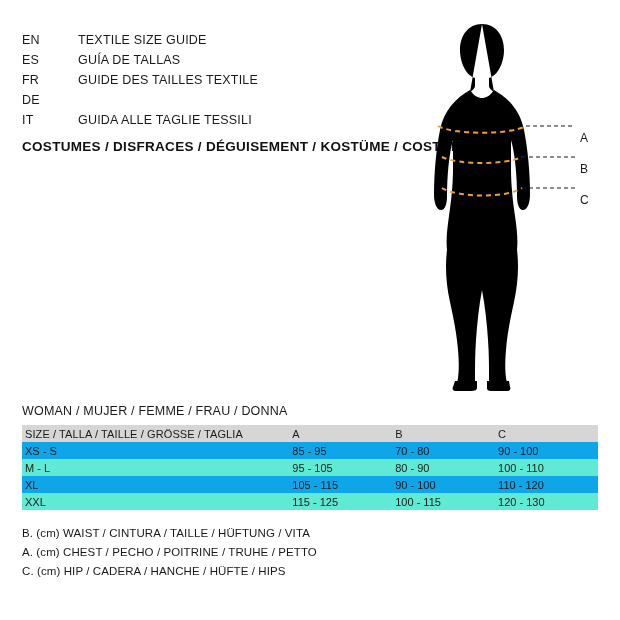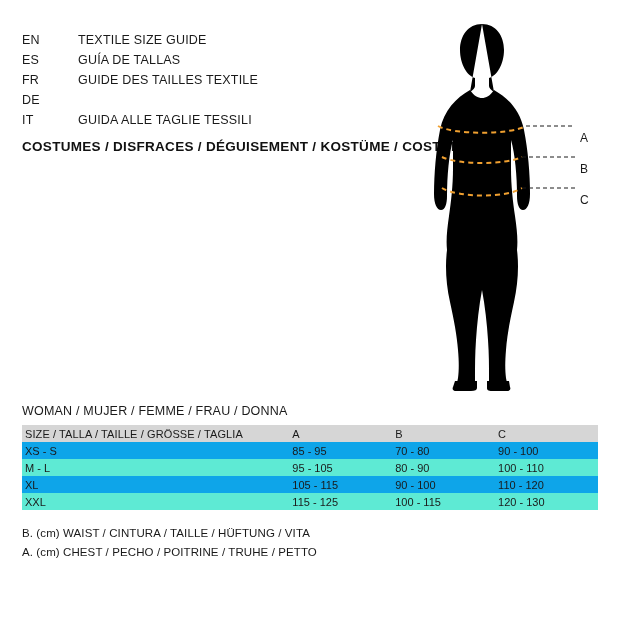--- a/index.html
+++ b/index.html
@@ -265,15 +265,16 @@
           <td>100 - 115</td>
           <td>120 - 130</td>
         </tr>
       </tbody>
     </table>
   </div>
 
   <div class="legend">
     <div class="legend-row">B. (cm) WAIST / CINTURA / TAILLE / HÜFTUNG / VITA</div>
     <div class="legend-row">A. (cm) CHEST / PECHO / POITRINE / TRUHE / PETTO</div>
+    <div class="legend-row">C. (cm) HIP / CADERA / HANCHE / HÜFTE / HIPS</div>
   </div>
 
 </div>
 
 </body></html>

